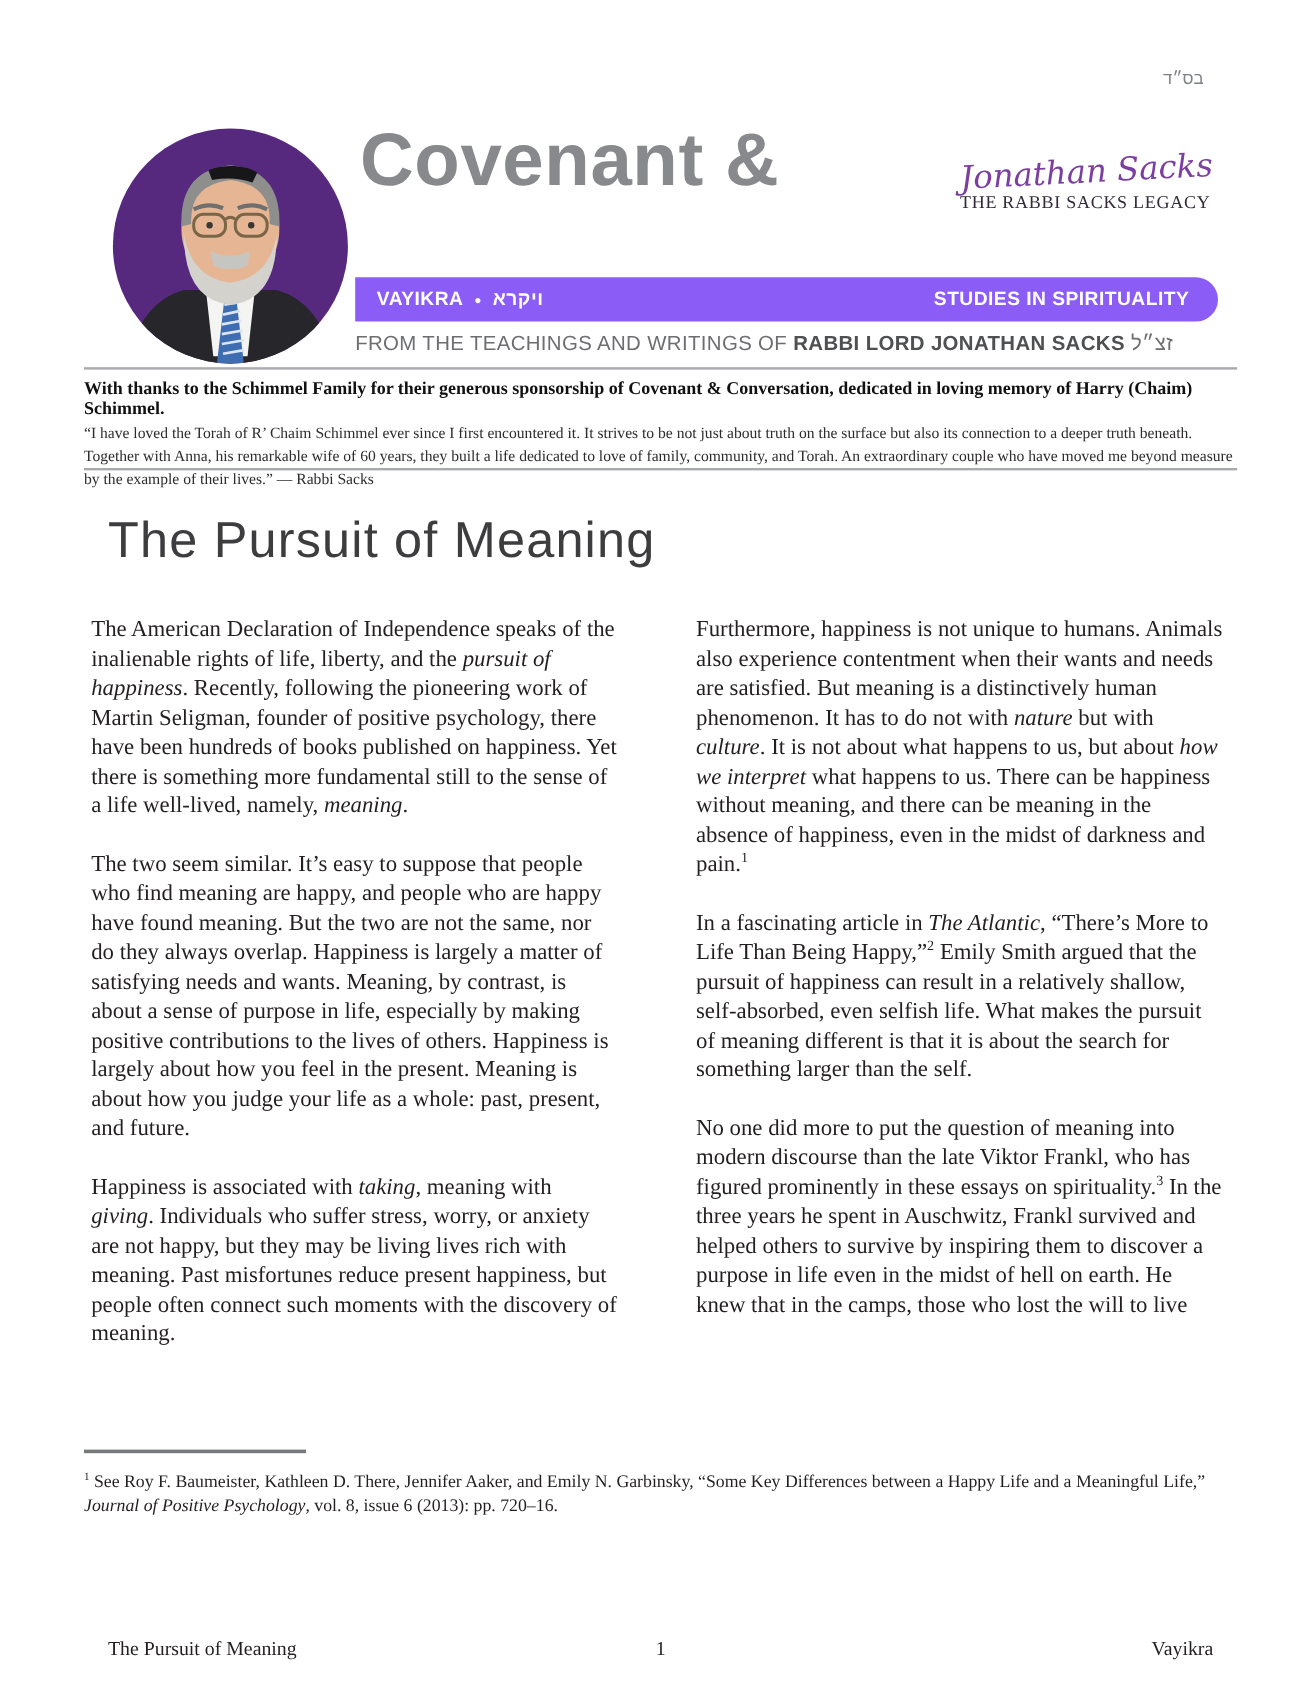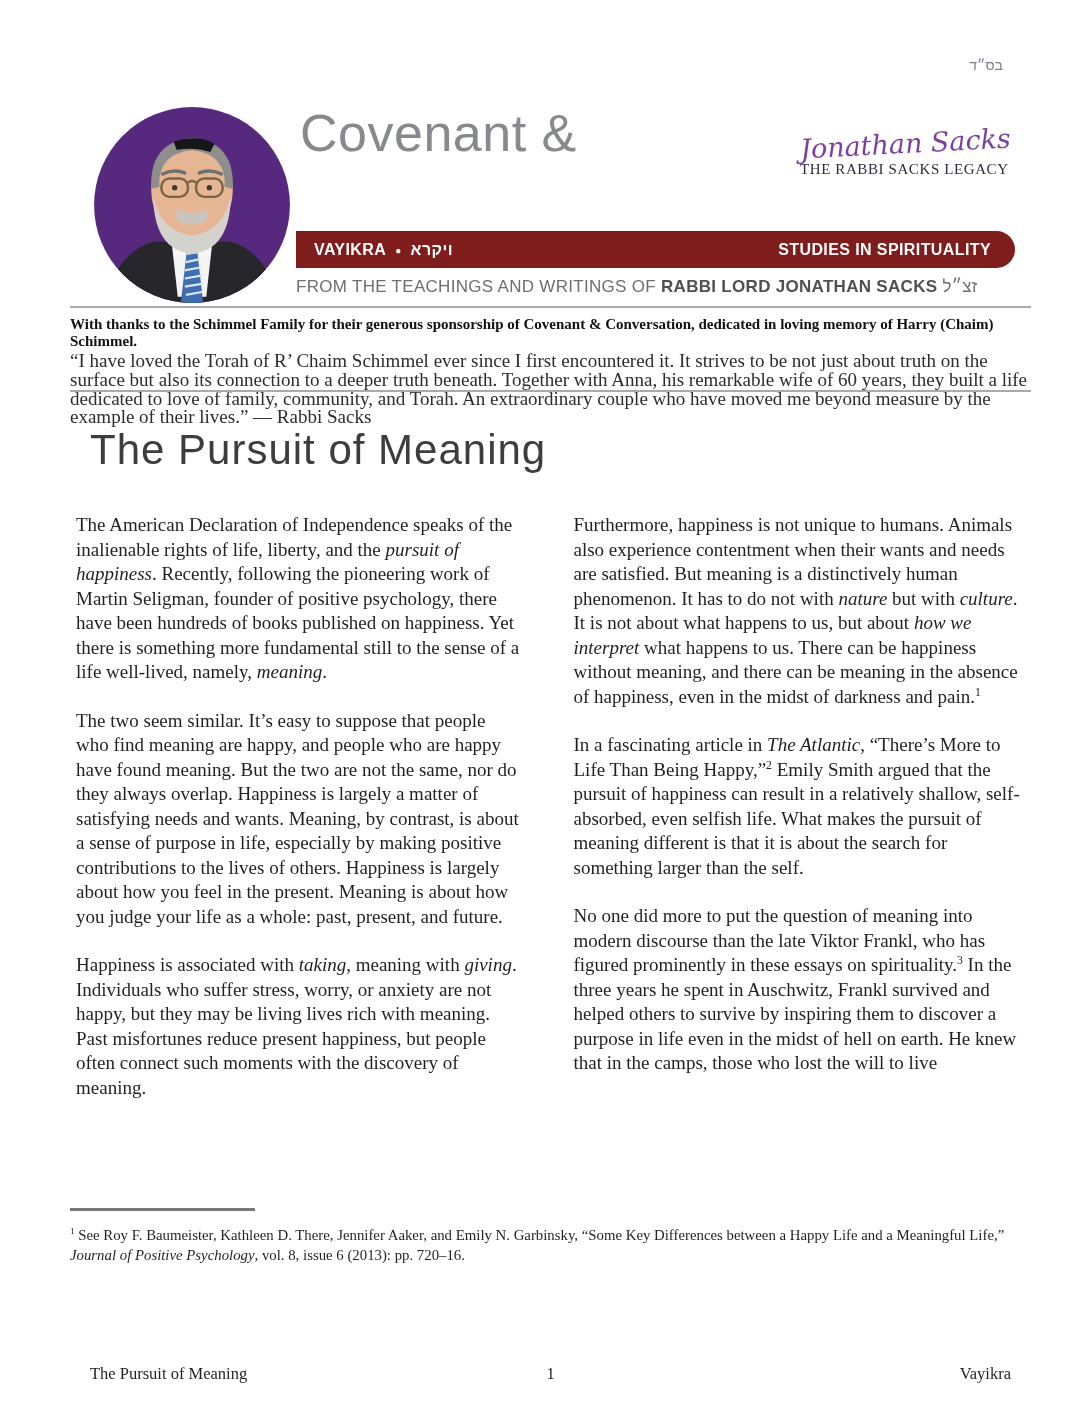--- a/index.html
+++ b/index.html
@@ -10,65 +10,65 @@
   }
   
   .bsd {
     position:absolute; top:57px; right:98px;
     font-family:"Liberation Sans", sans-serif; font-size:14px; color:#7d8089;
   }
   .portrait { position:absolute; left:88px; top:101px; width:208px; height:204px; }
   .portrait svg { width:100%; height:100%; display:block; }
   .logo {
     position:absolute; left:300px; top:106px;
-    font-family:"Liberation Sans", sans-serif; font-weight:normal;
-    font-size:52px; line-height:55px; letter-spacing:0.5px;
+    font-family:"Liberation Sans", sans-serif; font-weight:bold;
+    font-size:62px; line-height:55px; letter-spacing:0.5px;
   }
   .logo .l1 { color:#87898c; }
   .logo .l2 { color:#662d91; }
   .sig-block { position:absolute; left:800px; top:128px; width:180px; text-align:center; }
   .sig {
     font-family:"DejaVu Serif", serif; font-style:italic;
     font-size:27px; color:#7b3fa0; transform:rotate(-3deg);
     white-space:nowrap; display:inline-block;
   }
   .legacy {
     margin-top:2px; font-family:"Liberation Serif", serif; font-weight:normal;
     font-size:15px; letter-spacing:0.6px; color:#322a3a; white-space:nowrap;
   }
   .banner {
     position:absolute; left:296px; top:231px; right:86px; height:37px;
-    background:#7f1d1d; border-radius:0 18.5px 18.5px 0;
+    background:#8b5cf6; border-radius:0 18.5px 18.5px 0;
     display:flex; align-items:center; justify-content:space-between;
     padding:0 24px 0 18px; box-sizing:border-box;
     font-family:"Liberation Sans", sans-serif; font-weight:bold;
     font-size:16px; color:#ffffff; letter-spacing:0.4px;
   }
   .banner .bullet { font-size:10px; margin:0 9px; position:relative; top:-1px; }
   .tagline {
     position:absolute; left:296px; top:277px;
     font-family:"Liberation Sans", sans-serif; font-size:17px;
     color:#6d6e71; letter-spacing:0.3px;
   }
   .tagline b { color:#4f5052; }
   
   .rule { position:absolute; left:70px; right:70px; height:2px; background:#a8aaad; }
   .rule1 { top:306px; } .rule2 { top:390px; }
   .dedication { position:absolute; top:316px; left:70px; right:70px; text-align:left; }
   .ded-bold { font-size:15px; font-weight:bold; line-height:17px; color:#111111; }
-  .ded-quote { margin-top:2px; font-size:19px; line-height:18.8px; color:#2e2b2c; }
+  .ded-quote { margin-top:2px; font-size:13px; line-height:18.8px; color:#2e2b2c; }
   
   .title {
     position:absolute; left:90px; top:426px; margin:0;
     font-family:"Liberation Sans", sans-serif; font-weight:300;
     font-size:42px; color:#3d3d3f; letter-spacing:1px;
   }
   .columns {
     position:absolute; left:76px; top:513px; width:944px;
-    display:grid; grid-template-columns:1fr 1fr; column-gap:51px;
+    display:grid; grid-template-columns:1fr 1fr; column-gap:64px;
     font-size:19px; line-height:24.5px; color:#231f20;
     text-align:left;
   }
   .columns p { margin:0 0 24px 0; }
   .columns sup, .footnotes sup { font-size:0.62em; line-height:0; }
   
   .fn-sep { position:absolute; left:70px; top:1208px; width:185px; height:3px; background:#77787b; }
   .footnotes { position:absolute; left:70px; right:70px; top:1226px; font-size:14.8px; line-height:19.5px; }
   .footnotes .footnote { margin-bottom:16px; }
   

